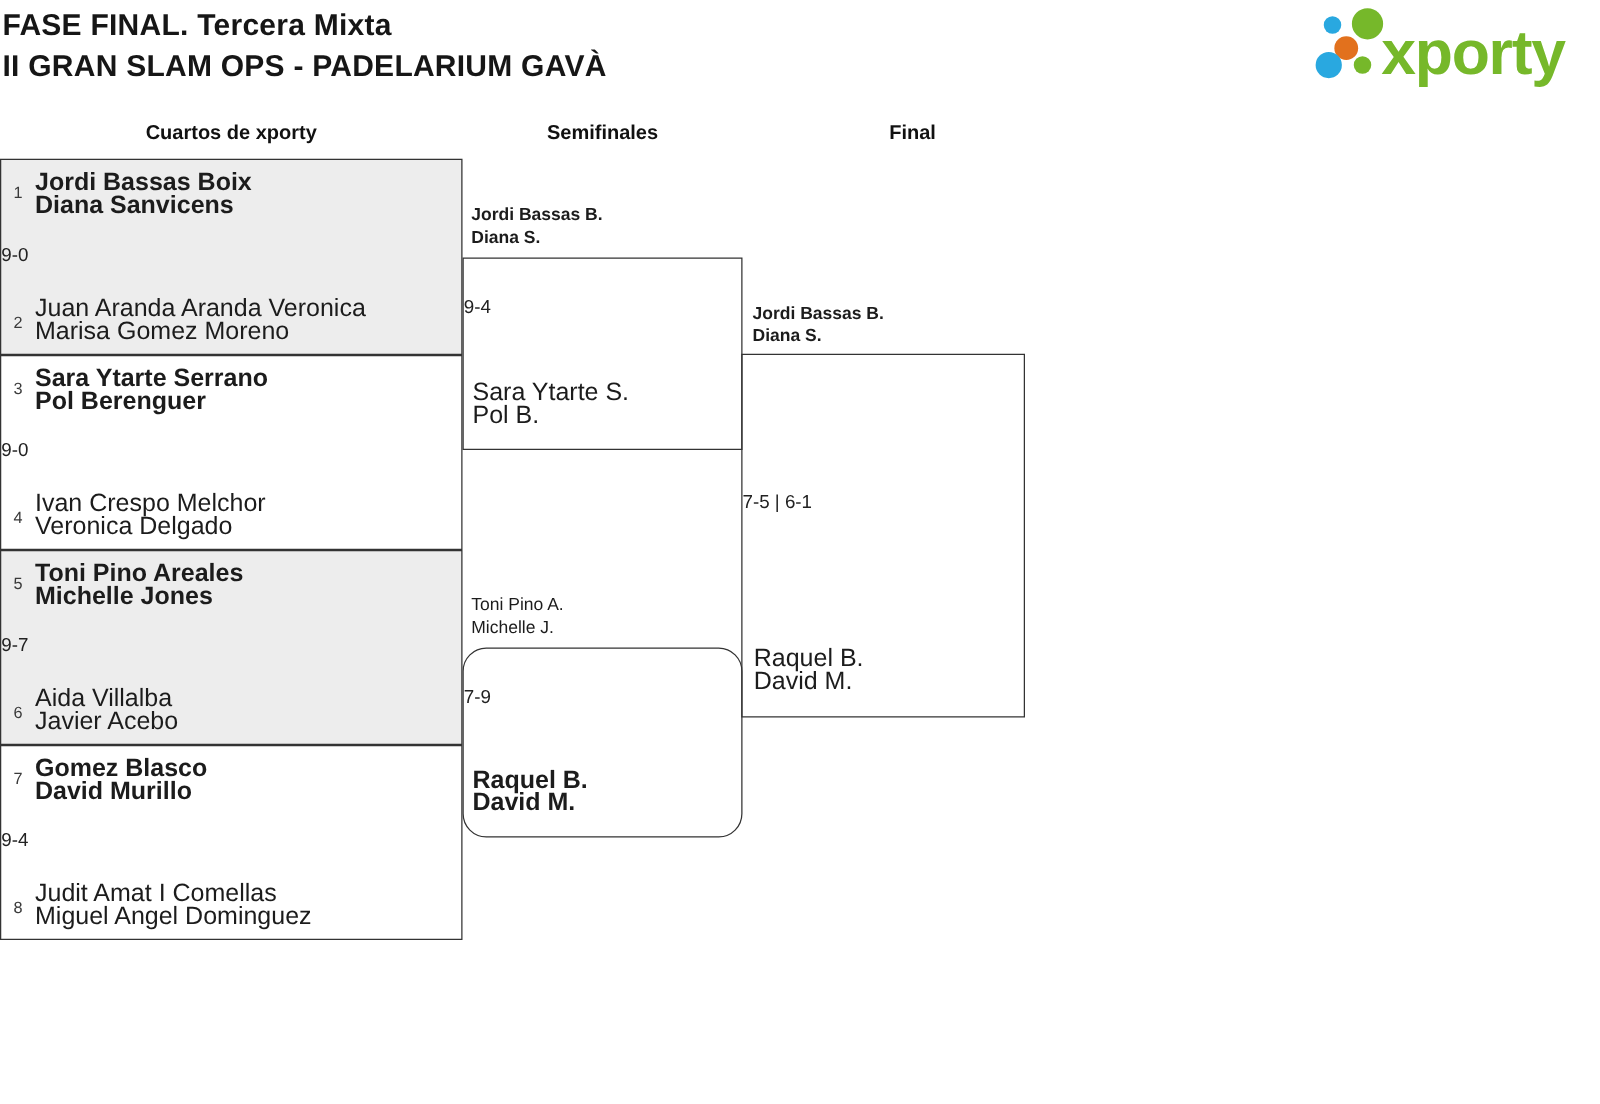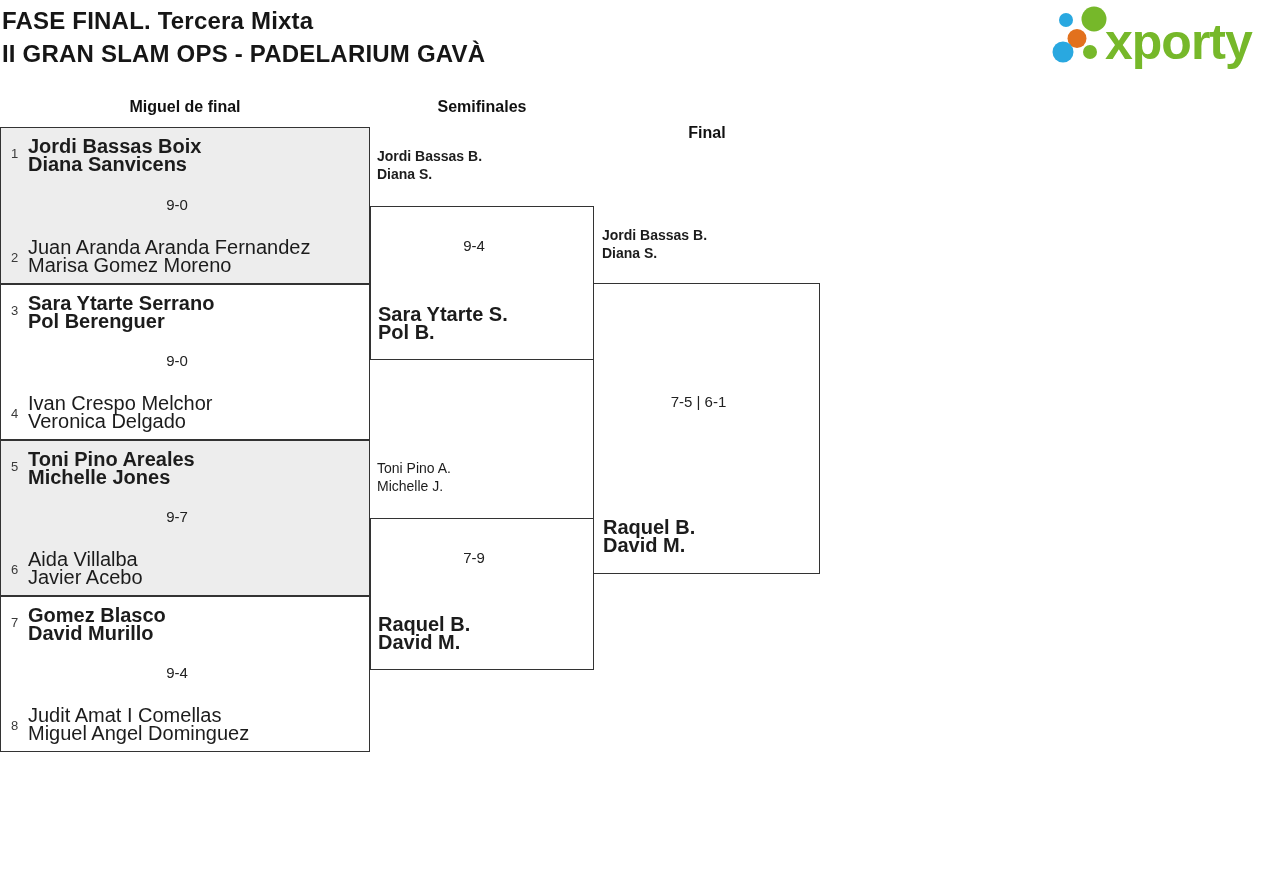--- a/index.html
+++ b/index.html
@@ -9,49 +9,49 @@
   }
   
   .title-block{position:absolute;left:2px;top:4px;}
   .title-line{font-size:24px;font-weight:700;line-height:33px;color:#161616;letter-spacing:.2px;}
   .logo{position:absolute;left:1043px;top:0;width:235px;height:76px;cursor:pointer;}
   
   .round-header{position:absolute;top:98px;height:18px;font-size:16px;font-weight:700;
     text-align:center;color:#111;}
   .rh-qf{left:0;width:370px;}
   .rh-sf{left:370px;width:224px;}
-  .rh-f{left:593px;width:228px;margin-top:26px;}
+  .rh-f{left:616px;width:228px;}
   
   .box{position:absolute;border:1px solid #333;box-sizing:border-box;}
   .qf{left:0;width:370px;background:#ffffff;}
   .qf.shaded{background:#ededed;}
   .qf1{top:127px;height:157px;}
   .qf2{top:284px;height:156px;}
   .qf3{top:440px;height:156px;}
   .qf4{top:596px;height:156px;}
   .sf{left:370px;width:224px;background:transparent;}
   .sf1{top:206px;height:154px;}
-  .sf2{top:518px;height:152px;}
+  .sf2{top:518px;height:152px;border-radius:19px;}
   .final-box{left:593px;top:283px;width:227px;height:291px;background:transparent;}
   
   .team{position:absolute;font-size:20px;line-height:18px;color:#1c1c1c;font-weight:400;}
   .team.winner{font-weight:700;}
   .qf .team-top{left:27px;top:9px;}
   .qf .team-bottom{left:27px;bottom:9px;}
   .seed{position:absolute;left:5px;width:17px;text-align:center;font-size:13px;
     line-height:16px;color:#3a3a3a;}
   .seed-top{top:18px;}
   .seed-bottom{bottom:17px;}
-  .score{position:absolute;left:0;right:16px;text-align:center;font-size:15px;color:#222;}
+  .score{position:absolute;left:0;right:16px;text-align:left;font-size:15px;color:#222;}
   .qf .score{top:calc(50% - 10px);}
   .sf .score{top:30px;}
   .final-box .score{top:109px;}
-  .inner-bottom-label{position:absolute;left:7px;bottom:18px;font-weight:bold;}
+  .inner-bottom-label{position:absolute;left:7px;bottom:18px;}
   .final-box .inner-bottom-label{left:9px;bottom:19px;}
-  .float-label{position:absolute;font-size:14px;line-height:18px;}
+  .float-label{position:absolute;font-size:14px;line-height:18px;margin-top:15px;}
   .sf1-top-label{left:377px;top:147px;}
   .sf2-top-label{left:377px;top:459px;}
   .final-top-label{left:602px;top:226px;}
 </style>
 </head>
 <body>
 
 <div class="title-block">
   <div class="title-line">FASE FINAL. Tercera Mixta</div>
   <div class="title-line">II GRAN SLAM OPS - PADELARIUM GAVÀ</div>
@@ -59,33 +59,33 @@
 
 <svg class="logo" viewBox="0 0 235 76">
   <circle cx="23" cy="20" r="7" fill="#29a8e0"></circle>
   <circle cx="51" cy="19" r="12.5" fill="#76b82a"></circle>
   <circle cx="34" cy="38.5" r="9.5" fill="#e2711d"></circle>
   <circle cx="20" cy="52" r="10.5" fill="#29a8e0"></circle>
   <circle cx="47" cy="52" r="7" fill="#76b82a"></circle>
   <text x="62" y="59" font-size="50" font-weight="bold" letter-spacing="-1" font-family="Liberation Sans, sans-serif" fill="#76b82a">xporty</text>
 </svg>
 
-<div class="round-header rh-qf">Miguel de final</div>
+<div class="round-header rh-qf">Cuartos de xporty</div>
 <div class="round-header rh-sf">Semifinales</div>
 <div class="round-header rh-f">Final</div>
 
 <div class="box qf qf1 shaded">
   <span class="seed seed-top">1</span>
   <div class="team team-top winner">
     <div>Jordi Bassas Boix</div>
     <div>Diana Sanvicens</div>
   </div>
   <div class="score">9-0</div>
   <div class="team team-bottom">
-    <div>Juan Aranda Aranda Fernandez</div>
+    <div>Juan Aranda Aranda Veronica</div>
     <div>Marisa Gomez Moreno</div>
   </div>
   <span class="seed seed-bottom">2</span>
 </div>
 
 <div class="box qf qf2">
   <span class="seed seed-top">3</span>
   <div class="team team-top winner">
     <div>Sara Ytarte Serrano</div>
     <div>Pol Berenguer</div>

